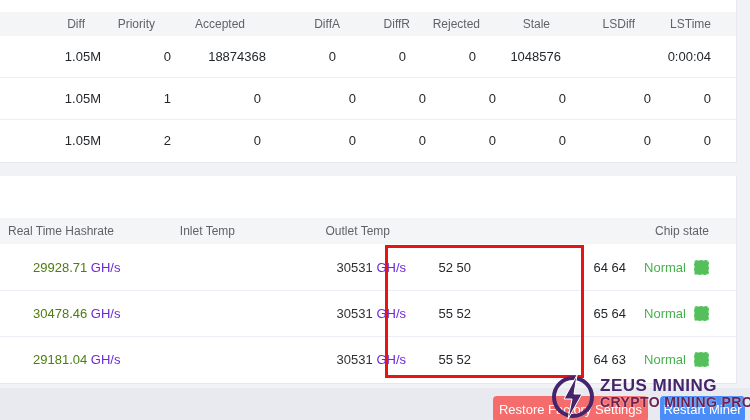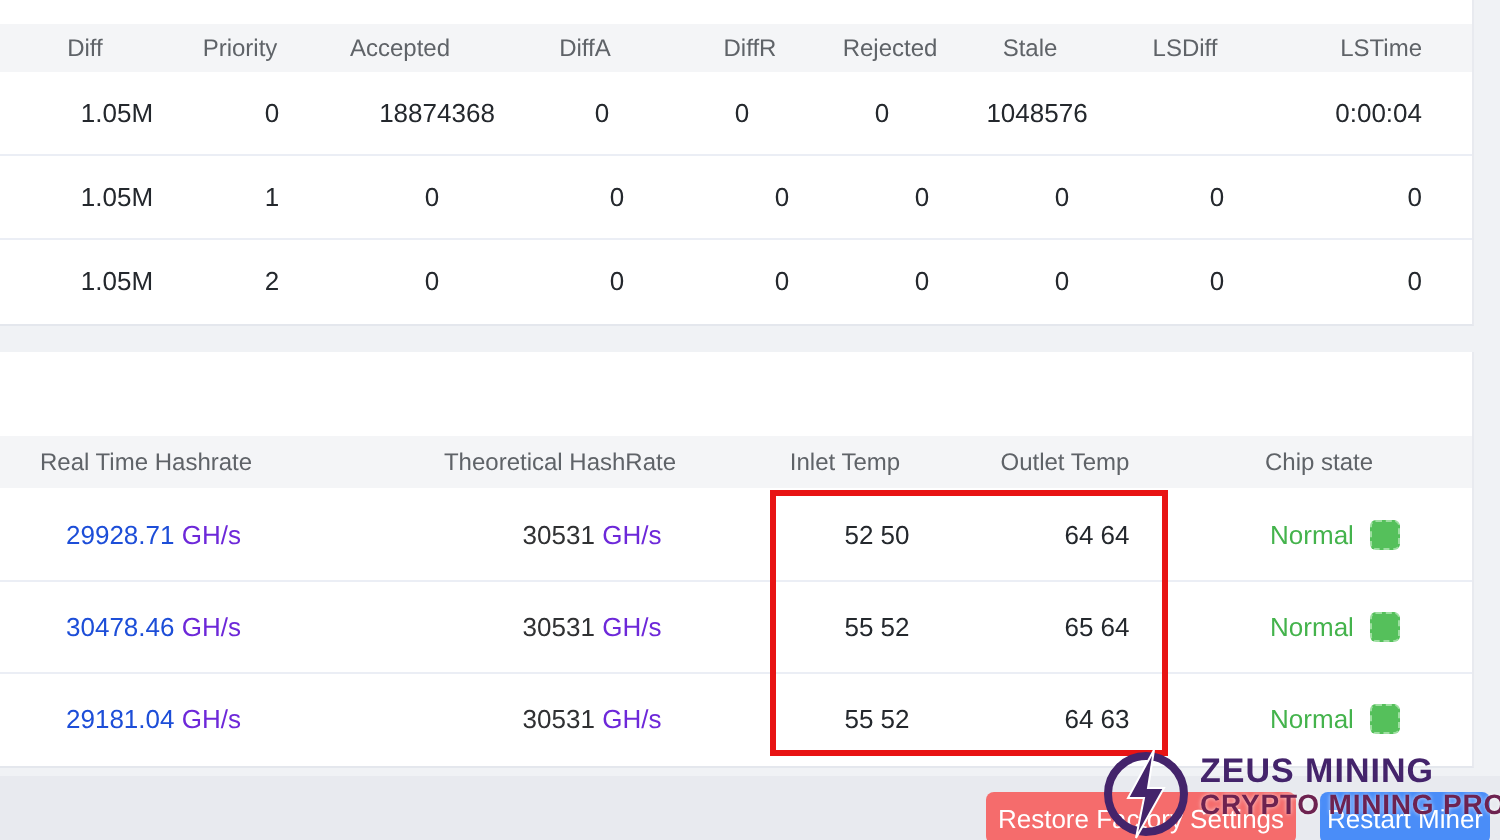--- a/index.html
+++ b/index.html
@@ -19,47 +19,47 @@
   .thead {
     position:absolute; left:0; right:0; height:24px;
     background:#f4f5f7; display:flex; align-items:center;
     color:#5f6368; font-size:12px;
   }
   .trow {
     position:absolute; left:0; right:0; display:flex; align-items:center;
     color:#24282d; font-size:13px;padding-left:16px;
   }
   .tdivider { position:absolute; left:0; right:0; height:1px; background:#ebeef5; }
-  .cell { text-align:center; overflow:hidden; white-space:nowrap; }
+  .cell { text-align:right; overflow:hidden; white-space:nowrap; }
 
   
   .c-diff{width:85px;} .c-priority{width:70px;} .c-accepted{width:90px;}
   .c-diffa{width:95px;} .c-diffr{width:70px;} .c-rejected{width:70px;}
   .c-stale{width:70px;} .c-lsdiff{width:85px;}
   .c-lstime{flex:1; text-align:right; padding-right:25px;}
 
   #pool-head { top:12px; }
   .pool-row-0{ top:36px; height:41px; }
   .pool-row-1{ top:77px; height:42px; }
   .pool-row-2{ top:119px; height:42px; }
 
   
-  .c-real{width:170px; text-align:left; padding-left:20px;}
+  .c-real{width:170px; text-align:left; padding-left:8px;}
   .c-real.val{ padding-left:17px; }
   .c-theo{width:220px;}
   .c-inlet{width:65px;}
   .c-outlet{width:155px;}
   .c-chip{flex:1; padding-right:27px;}
 
   #board-head { top:42px; height:26px; }
   .board-row-0{ top:68px;  height:46px; }
   .board-row-1{ top:114px; height:46px; }
   .board-row-2{ top:160px; height:46px; }
 
-  .green-num { color:#1d4ed8; }
+  .green-num { color:#4d7c0f; }
   .unit { color:#6d28d9; }
   .dark-num { color:#303133; }
   .chip-normal { color:#44b34c; display:inline-flex; align-items:center; justify-content:flex-end; }
   .chip-icon {
     display:inline-block; width:15px; height:15px; margin-left:8px;
     background:#55c05b; border:1px dashed #9fdfa2; border-radius:3px;
   }
 
   
   #annotation-box {
@@ -147,21 +147,20 @@
       <div class="cell c-stale">0</div>
       <div class="cell c-stale">0</div>
       <div class="cell c-lsdiff">0</div>
       <div class="cell c-lstime">0</div>
     </div>
   </div>
 
   <div class="card" id="card-boards">
     <div class="thead" id="board-head">
       <div class="cell c-real">Real Time Hashrate</div>
-      <div class="cell c-theo">Theoretical HashRate</div>
       <div class="cell c-inlet">Inlet Temp</div>
       <div class="cell c-outlet">Outlet Temp</div>
       <div class="cell c-chip">Chip state</div>
     </div>
 
     <div class="trow board-row-0">
       <div class="cell c-real val">
         <span class="green-num">29928.71</span>
         <span class="unit">GH/s</span>
       </div>

